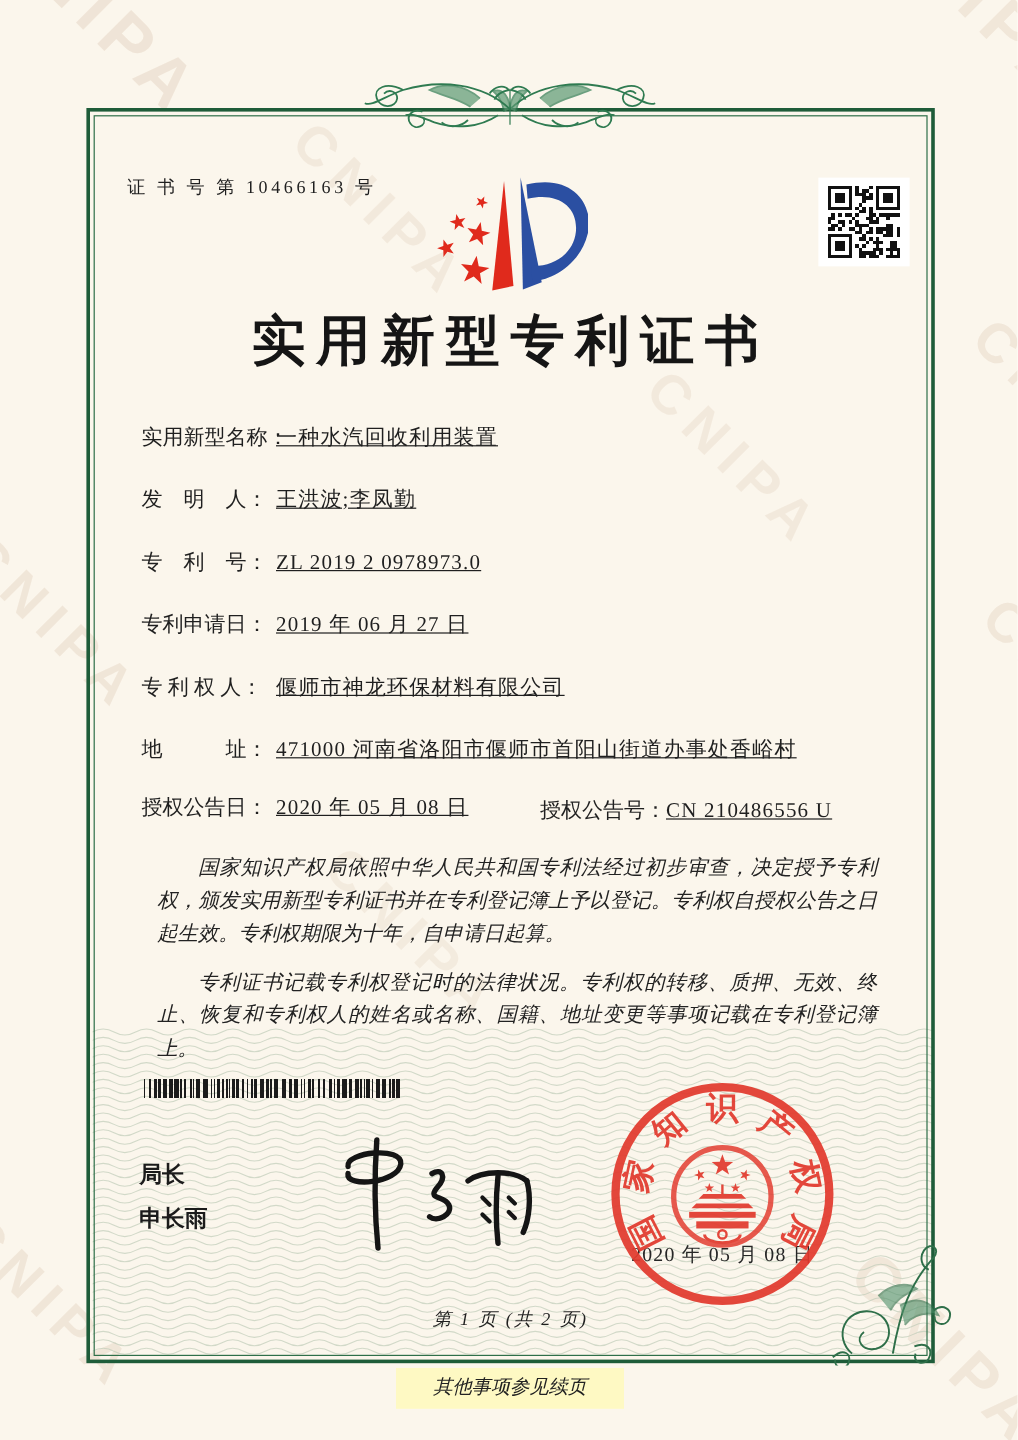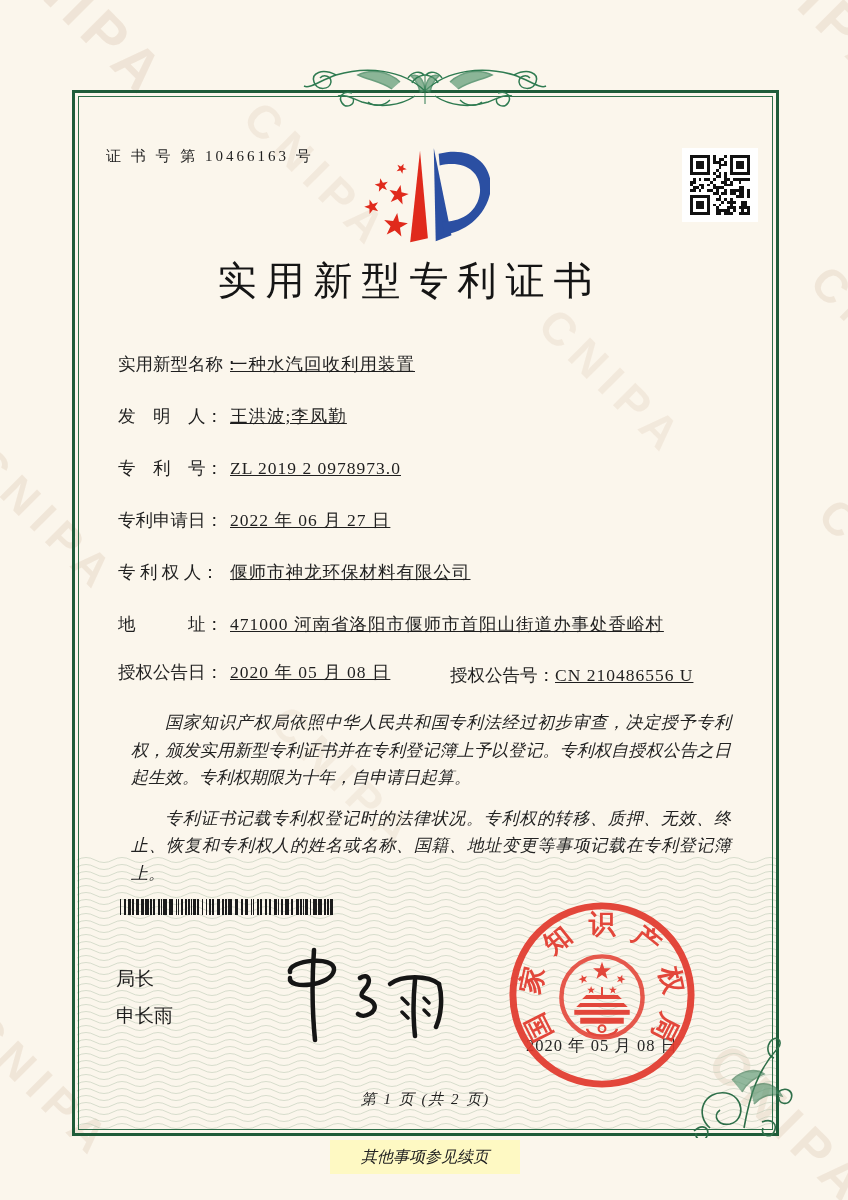--- a/index.html
+++ b/index.html
@@ -9,34 +9,34 @@
   
   .wm{position:absolute;font-family:"Liberation Sans","DejaVu Sans",sans-serif;
       font-weight:bold;color:#e7d7c6;opacity:.5;letter-spacing:9px;
       transform:rotate(45deg);white-space:nowrap;z-index:1;pointer-events:none;}
   
   .frame-outer{position:absolute;left:72px;top:90px;width:701px;height:1040px;
       border:3px solid #1e5c39;z-index:3;}
   .frame-inner{position:absolute;left:3px;top:3px;right:3px;bottom:3px;border:1px solid #2e6f49;}
   
   .certno{position:absolute;left:106px;top:147px;font-size:15px;letter-spacing:3px;z-index:5;}
-  .title{position:absolute;left:56px;top:254px;width:707px;text-align:center;font-size:39px;
-      font-weight:400;letter-spacing:9px;color:#151515;z-index:5;}
+  .title{position:absolute;left:72px;top:254px;width:707px;text-align:center;font-size:45px;
+      font-weight:700;letter-spacing:9px;color:#151515;z-index:5;}
   
   .frow{position:absolute;left:118px;font-size:17.5px;z-index:5;white-space:nowrap;}
   .flabel{display:inline-block;width:112px;}
   .fvalue{letter-spacing:1px;text-decoration:underline;}
   .frow-right{position:absolute;left:450px;font-size:17.5px;z-index:5;white-space:nowrap;}
   
   .paras{position:absolute;left:118px;top:696px;width:626px;z-index:5;}
   .paras p{margin:13px;font-size:17px;line-height:27.5px;text-indent:2em;text-align:justify;
       font-style:italic;color:#222;}
   
   .director{position:absolute;left:116px;font-size:19px;z-index:5;
-      font-family:"Liberation Sans","DejaVu Sans",sans-serif;font-weight:400;color:#1b1b1b;}
+      font-family:"Liberation Sans","DejaVu Sans",sans-serif;font-weight:700;color:#1b1b1b;}
   
   .sealdate{position:absolute;left:512px;top:1035px;width:180px;text-align:center;
       font-size:16.5px;letter-spacing:1px;color:#262626;z-index:5;}
   .pageno{position:absolute;left:72px;top:1090px;width:707px;text-align:center;
       font-size:15px;letter-spacing:2px;z-index:5;font-style:italic;}
   .contnote{position:absolute;left:330px;top:1140px;width:190px;height:34px;line-height:34px;
       text-align:center;background:#fef9c3;font-size:16px;font-style:italic;z-index:5;color:#222;}
   .qrbox{position:absolute;left:682px;top:148px;width:76px;height:74px;background:#fff;z-index:5;}
   .z5{z-index:5;} .z4{z-index:4;} .z6{z-index:6;}
 </style>
@@ -254,21 +254,21 @@
   <div class="frow" style="top:352px">
     <span class="flabel">实用新型名称：</span><span class="fvalue">一种水汽回收利用装置</span>
   </div>
   <div class="frow" style="top:404px">
     <span class="flabel">发　明　人：</span><span class="fvalue">王洪波;李凤勤</span>
   </div>
   <div class="frow" style="top:456px">
     <span class="flabel">专　利　号：</span><span class="fvalue">ZL 2019 2 0978973.0</span>
   </div>
   <div class="frow" style="top:508px">
-    <span class="flabel">专利申请日：</span><span class="fvalue">2022 年 06 月 27 日</span>
+    <span class="flabel">专利申请日：</span><span class="fvalue">2019 年 06 月 27 日</span>
   </div>
   <div class="frow" style="top:560px">
     <span class="flabel">专 利 权 人：</span><span class="fvalue">偃师市神龙环保材料有限公司</span>
   </div>
   <div class="frow" style="top:612px">
     <span class="flabel">地　　　址：</span><span class="fvalue">471000 河南省洛阳市偃师市首阳山街道办事处香峪村</span>
   </div>
   <div class="frow" style="top:660px">
     <span class="flabel">授权公告日：</span><span class="fvalue">2020 年 05 月 08 日</span>
   </div>

